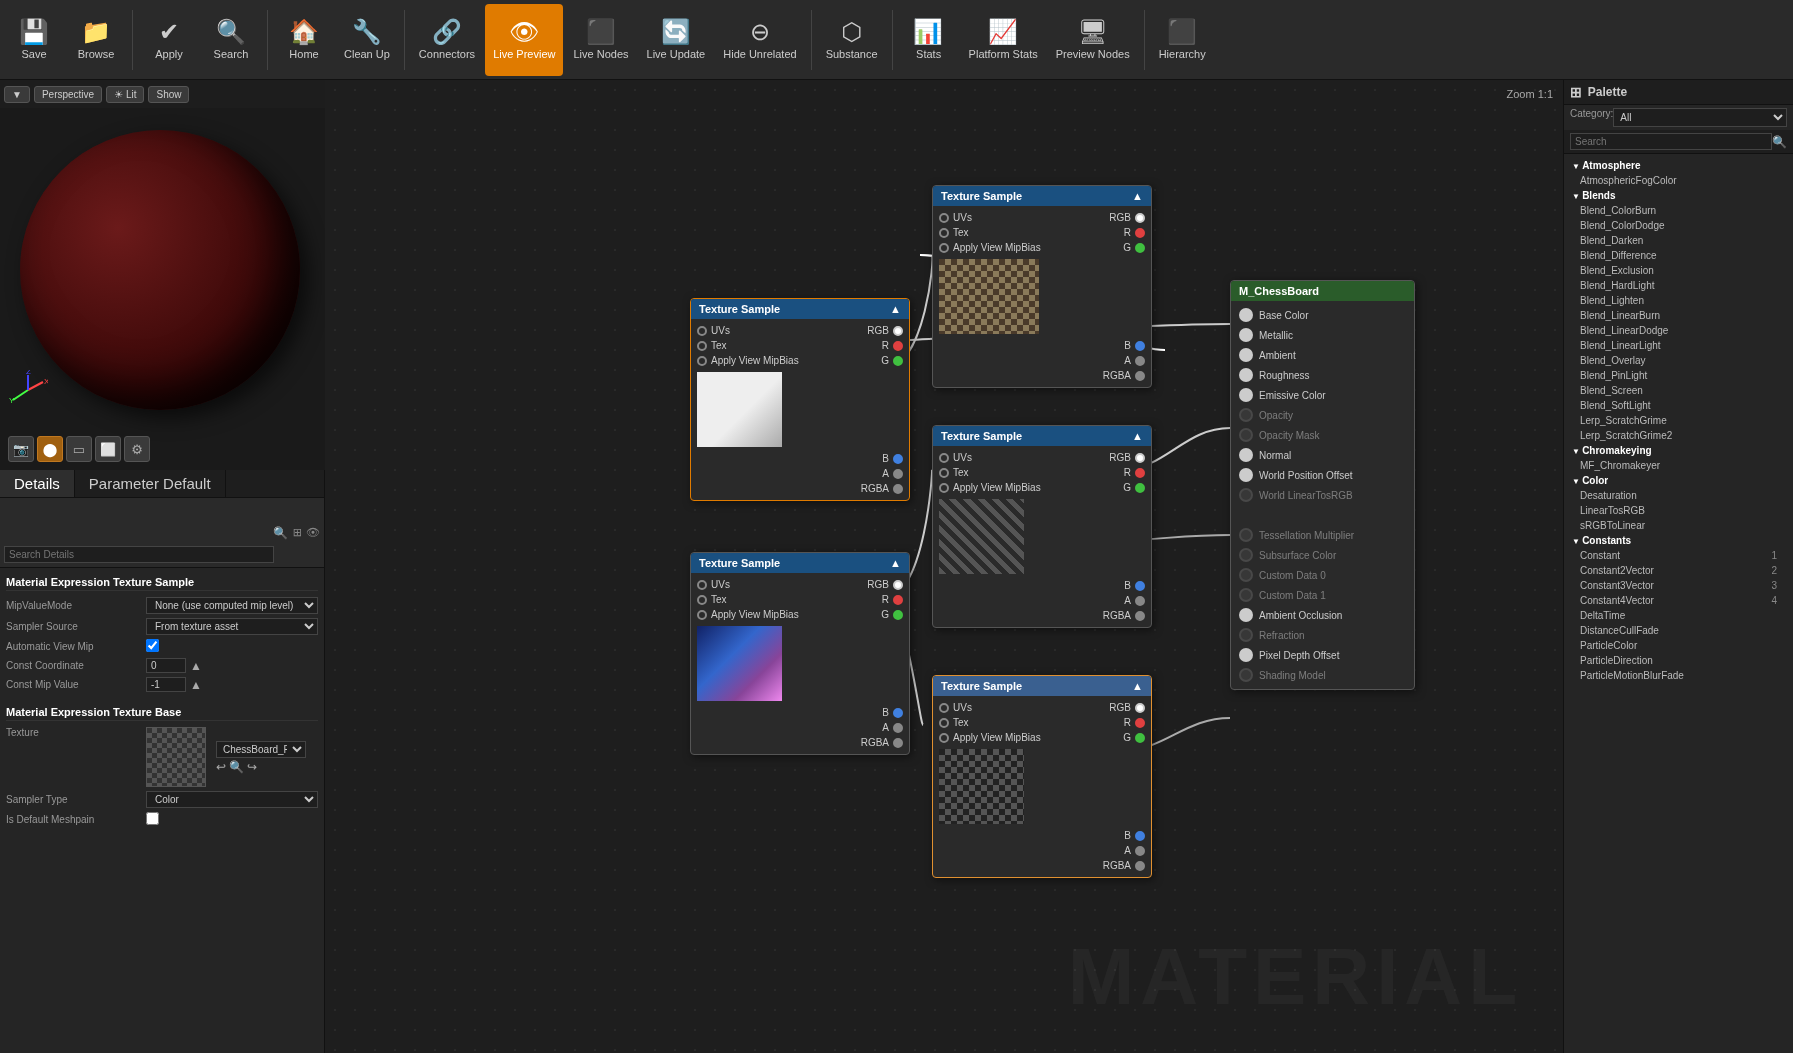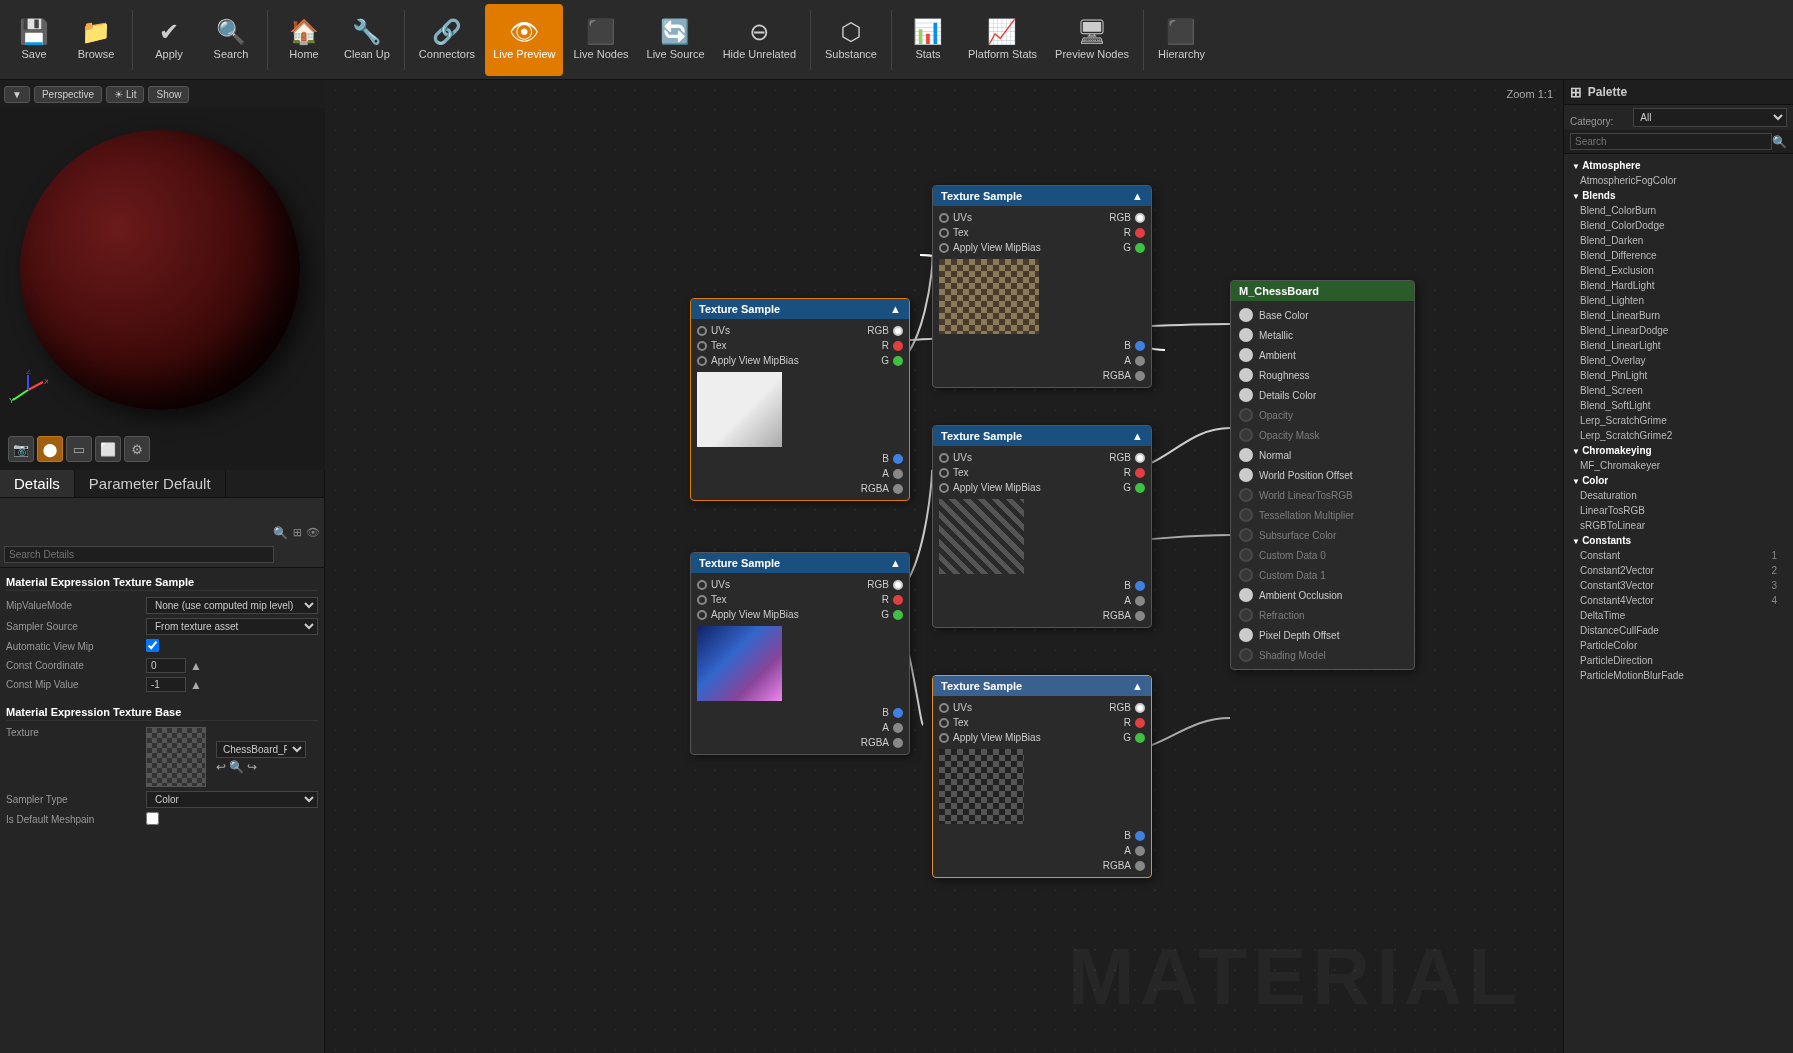--- a/index.html
+++ b/index.html
@@ -100,21 +100,21 @@
     .mat-pin.filled { background: #ccc; }
     .mat-pin.dim { background: #444; border: 2px solid #666; }
 
     
     #wires-svg { position: absolute; top: 0; left: 0; width: 100%; height: 100%; pointer-events: none; overflow: visible; }
 
     
     #right-panel { width: 230px; background: #252525; border-left: 1px solid #111; display: flex; flex-direction: column; }
     #palette-header { display: flex; align-items: center; padding: 4px 6px; background: #1e1e1e; border-bottom: 1px solid #111; font-weight: bold; font-size: 12px; }
     #palette-header .pal-icon { margin-right: 6px; font-size: 14px; }
-    .palette-row { display: flex; align-items: flex-end; padding: 3px 6px; gap: 20px; }
+    .palette-row { display: flex; align-items: flex-start; padding: 3px 6px; gap: 0; }
     .palette-row label { color: #999; font-size: 10px; }
     .palette-row select { flex: 1; background: #1e1e1e; border: 1px solid #444; color: #ccc; font-size: 10px; padding: 2px 2px; }
     #palette-search { display: flex; align-items: center; padding: 3px 6px; background: #1e1e1e; border-bottom: 1px solid #111; }
     #palette-search input { flex: 1; background: #1e1e1e; border: 1px solid #444; color: #ccc; padding: 2px 4px; font-size: 10px; outline: none; }
     #palette-list { flex: 1; overflow-y: auto; padding: 4px 0; }
     .pal-category { color: #fff; font-weight: bold; font-size: 10px; padding: 2px 8px; }
     .pal-item { padding: 2px 16px; color: #bbb; font-size: 10px; cursor: pointer; }
     .pal-item-num { float: right; color: #888; }
     .pal-category::before { content: '▼ '; font-size: 8px; }
   </style>
@@ -156,21 +156,21 @@
   <button class="tb-btn active">
     <span class="tb-icon">👁</span>
     <span>Live Preview</span>
   </button>
   <button class="tb-btn">
     <span class="tb-icon">⬛</span>
     <span>Live Nodes</span>
   </button>
   <button class="tb-btn">
     <span class="tb-icon">🔄</span>
-    <span>Live Source</span>
+    <span>Live Update</span>
   </button>
   <button class="tb-btn">
     <span class="tb-icon">⊖</span>
     <span>Hide Unrelated</span>
   </button>
   <div class="tb-sep"></div>
   <button class="tb-btn">
     <span class="tb-icon">⬡</span>
     <span>Substance</span>
   </button>
@@ -660,21 +660,21 @@
         <div class="mat-row">
           <span class="mat-pin filled"></span>
           <span>Ambient</span>
         </div>
         <div class="mat-row">
           <span class="mat-pin filled"></span>
           <span>Roughness</span>
         </div>
         <div class="mat-row">
           <span class="mat-pin filled"></span>
-          <span>Details Color</span>
+          <span>Emissive Color</span>
         </div>
         <div class="mat-row" style="opacity:0.5;">
           <span class="mat-pin dim"></span>
           <span>Opacity</span>
         </div>
         <div class="mat-row" style="opacity:0.5;">
           <span class="mat-pin dim"></span>
           <span>Opacity Mask</span>
         </div>
         <div class="mat-row">
@@ -682,21 +682,21 @@
           <span>Normal</span>
         </div>
         <div class="mat-row">
           <span class="mat-pin filled"></span>
           <span>World Position Offset</span>
         </div>
         <div class="mat-row" style="opacity:0.5;">
           <span class="mat-pin dim"></span>
           <span>World LinearTosRGB</span>
         </div>
-        <div class="mat-row" style="opacity:0.5;">
+        <div class="mat-row" style="opacity:0.5;margin-top:20px;">
           <span class="mat-pin dim"></span>
           <span>Tessellation Multiplier</span>
         </div>
         <div class="mat-row" style="opacity:0.5;">
           <span class="mat-pin dim"></span>
           <span>Subsurface Color</span>
         </div>
         <div class="mat-row" style="opacity:0.5;">
           <span class="mat-pin dim"></span>
           <span>Custom Data 0</span>

